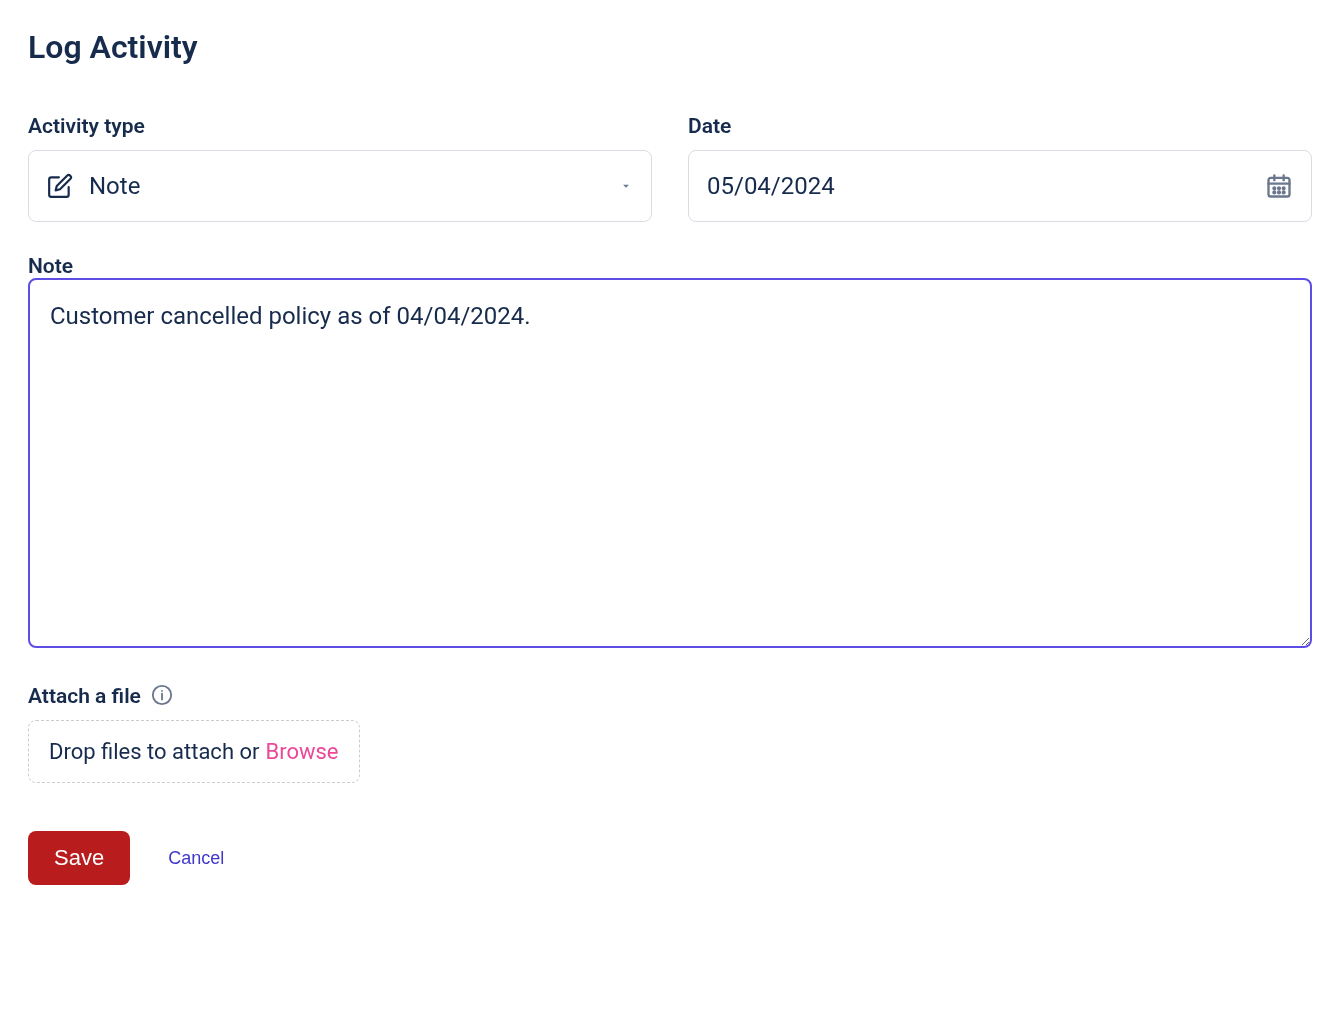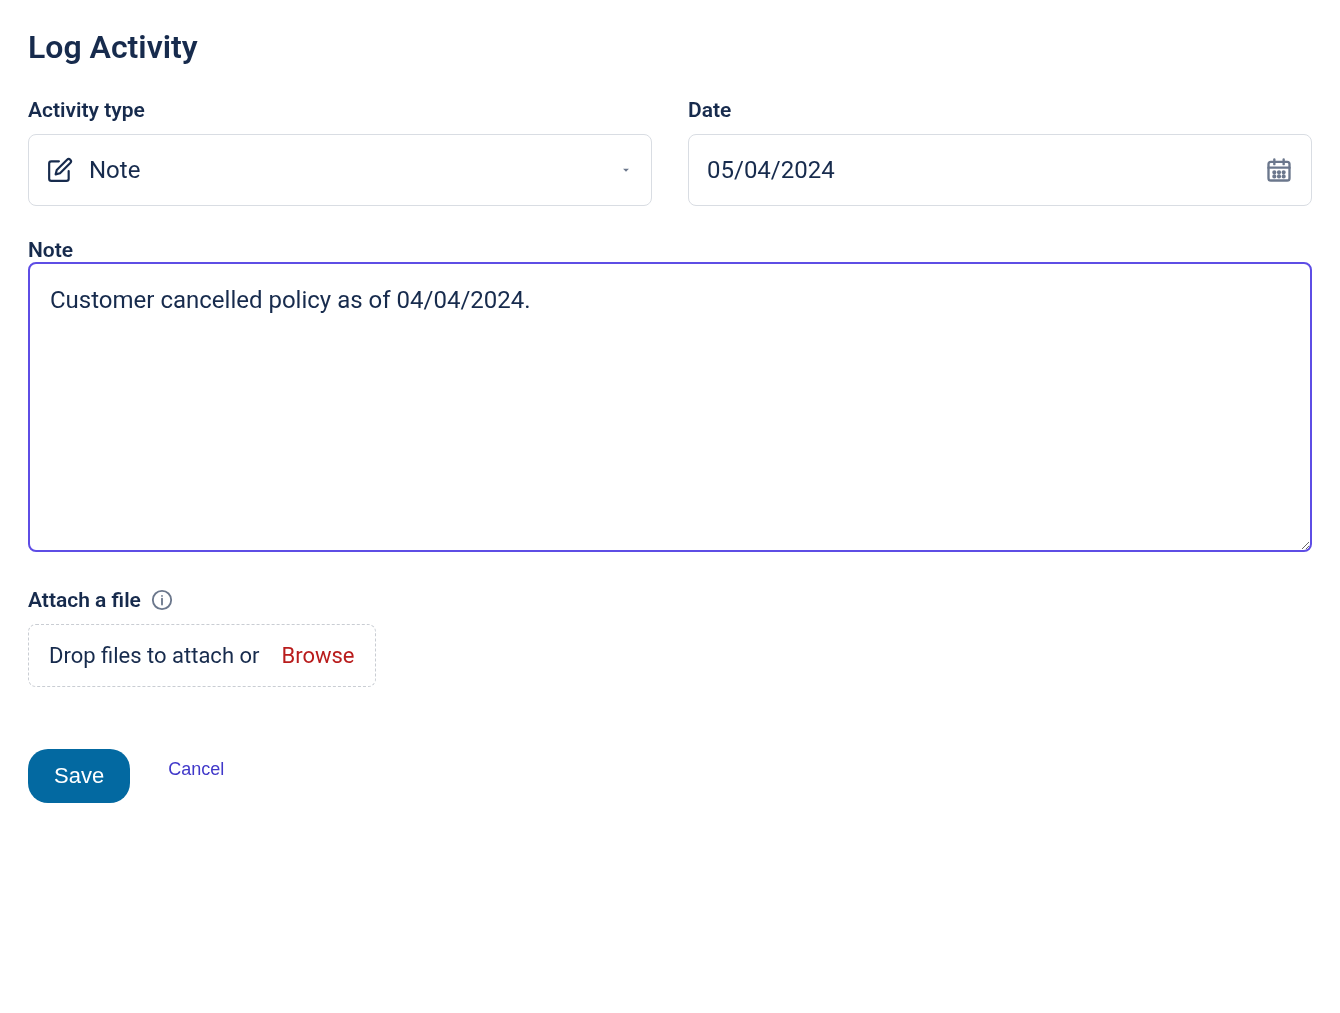--- a/index.html
+++ b/index.html
@@ -6,21 +6,21 @@
   body {
     font-family: -apple-system, BlinkMacSystemFont, "Segoe UI", Roboto, Helvetica, Arial, sans-serif;
     background: #fff;
     color: #1a2b3c;
     padding: 28px;
   }
   .page-title {
     font-size: 32px;
     font-weight: 600;
     color: #172B4D;
-    margin-bottom: 32px;
+    margin-bottom: 48px;
   }
   .form-row {
     display: flex;
     gap: 36px;
     margin-bottom: 32px;
   }
   .form-group {
     display: flex;
     flex-direction: column;
     flex: 1;
@@ -64,71 +64,70 @@
     width: 28px;
     height: 28px;
     color: #6b778c;
     flex-shrink: 0;
   }
   .note-group {
     margin-bottom: 32px;
   }
   .note-textarea {
     width: 100%;
-    height: 290px;
+    height: 370px;
     border: 2.5px solid #5E4DE5;
     border-radius: 8px;
     padding: 20px 20px;
     font-size: 24px;
     color: #172B4D;
     font-family: inherit;
     resize: both;
     outline: none;
     line-height: 1.35;
   }
   .attach-label-row {
     display: flex;
-    align-items: center;
+    align-items: flex-start;
     gap: 10px;
   }
   .info-icon {
     width: 22px;
     height: 22px;
     color: #6b778c;
   }
   .dropzone {
     display: inline-flex;
     align-items: flex-start;
     border: 1.5px dashed #c9cdd3;
     border-radius: 8px;
     padding: 18px 20px;
     margin-top: 12px;
     font-size: 22px;
     color: #172B4D;
   }
   .browse-link {
-    color: #b91c1c;
+    color: #ec4899;
     cursor: pointer;
-    margin-left: 22px;
+    margin-left: 6px;
   }
   .actions {
     margin-top: 48px;
     display: flex;
     align-items: center;
     gap: 38px;
   }
   .btn-save {
-    background: #0369a1;
+    background: #b91c1c;
     color: #fff;
     border: none;
-    border-radius: 20px;
+    border-radius: 8px;
     padding: 14px 26px;
     font-size: 22px;
     cursor: pointer;
-    margin-top: 14px;
   }
   .btn-cancel {
     background: none;
     border: none;
     color: #4038c9;
     font-size: 18px;
     cursor: pointer;
   }
 </style>
 </head>

